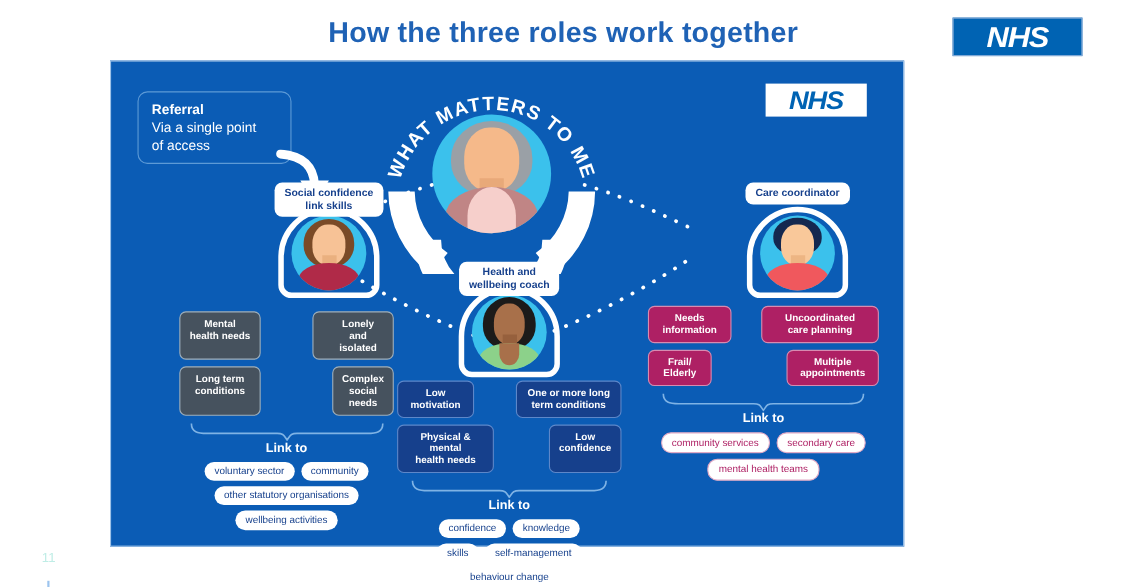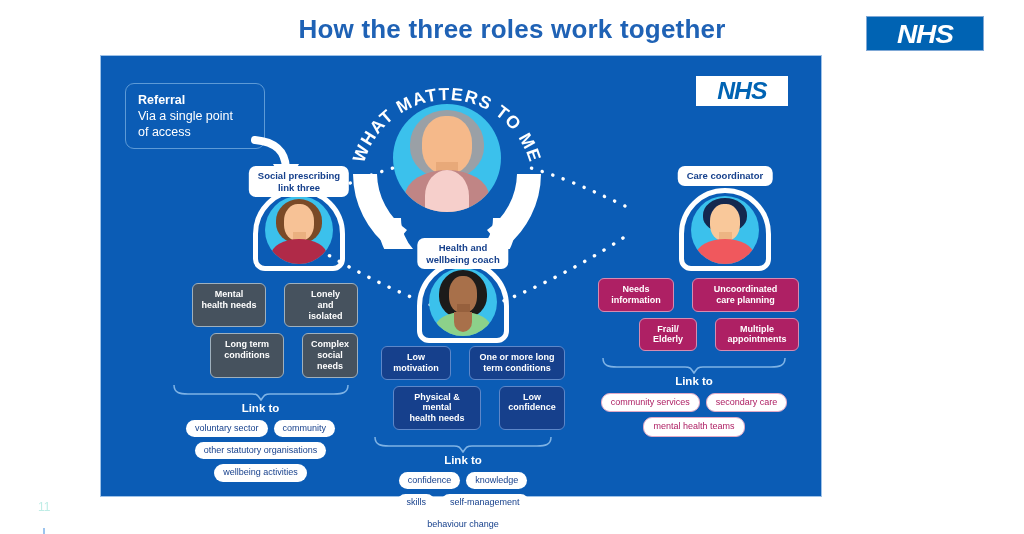--- a/index.html
+++ b/index.html
@@ -72,21 +72,21 @@
   
   #hub{position:absolute;left:246px;top:18px;width:200px;height:175px;}
   #hub-arc{position:absolute;left:0;top:0;width:200px;height:175px;}
   #hub-circle{
     position:absolute;left:50%;top:30px;transform:translateX(-50%);
     width:108px;height:108px;border-radius:50%;background:#3BC1EC;overflow:hidden;
   }
 
   
   .column{position:absolute;}
-  .tag-row{display:flex;justify-content:flex-end;gap:18px;margin-bottom:6px;flex-wrap:wrap;}
+  .tag-row{display:flex;justify-content:space-between;gap:18px;margin-bottom:6px;flex-wrap:wrap;}
   .tag{
     border-radius:6px;padding:5px 8px;font-size:9px;font-weight:bold;
     text-align:center;line-height:1.2;color:#ffffff;box-sizing:border-box;
   }
   .tag.grey{background:#46525E;border:1.2px solid #9fb0bd;}
   .tag.navy{background:#16408C;border:1.2px solid #5d87c9;}
   .tag.magenta{background:#AE2064;border:1.2px solid #d78bb0;}
 
   .brace{display:block;margin:2px auto 0;}
   .link-to{
@@ -171,22 +171,22 @@
 
   <div class="role-node" style="left:140px;top:110px;width:116px;height:105px;">
     <div class="role-shell" style="top:22px;width:92px;height:83px;border-radius:46px 46px 12px 12px;"></div>
     <div class="role-avatar" style="top:30px;width:68px;height:68px;">
       <div class="av-hair" style="left:11px;top:3px;width:46px;height:44px;background:#7A4A27;"></div>
       <div class="av-face" style="left:19px;top:8px;width:30px;height:37px;background:#F7C296;"></div>
       <div class="av-neck" style="left:28px;top:36px;width:13px;height:11px;background:#EAB07F;"></div>
       <div class="av-body" style="left:6px;top:43px;width:56px;height:32px;background:#B02A48;"></div>
     </div>
     <div class="role-badge">
-      <span>Social prescribing</span><br>
-      <span>link three</span>
+      <span>Social confidence</span><br>
+      <span>link skills</span>
     </div>
   </div>
 
   <div class="role-node" style="left:304px;top:182px;width:116px;height:105px;">
     <div class="role-shell" style="top:22px;width:92px;height:83px;border-radius:46px 46px 12px 12px;"></div>
     <div class="role-avatar" style="top:30px;width:68px;height:68px;">
       <div class="av-hair" style="left:10px;top:2px;width:48px;height:48px;background:#1C1B1A;"></div>
       <div class="av-face" style="left:20px;top:8px;width:28px;height:37px;background:#A8704A;"></div>
       <div class="av-neck" style="left:28px;top:36px;width:13px;height:11px;background:#96603D;"></div>
       <div class="av-body" style="left:6px;top:44px;width:56px;height:32px;background:#8CD18A;"></div>

